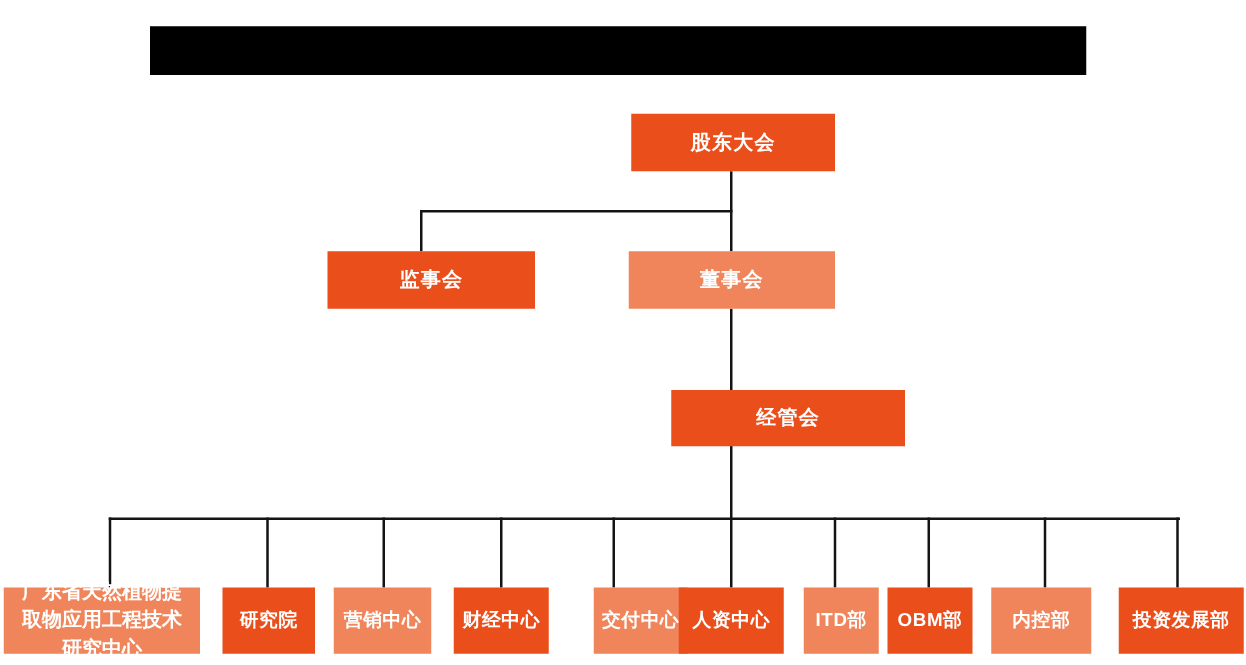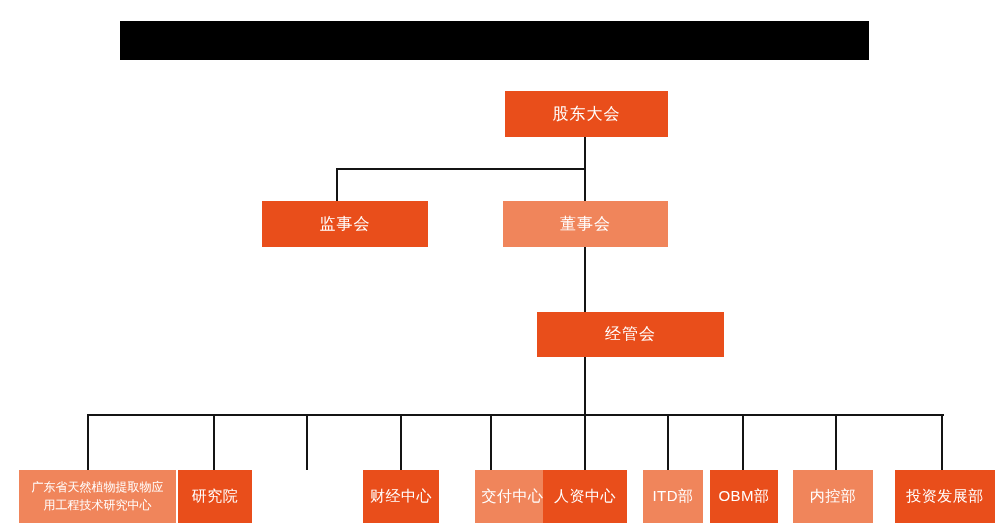--- a/index.html
+++ b/index.html
@@ -13,27 +13,27 @@
   body{font-family:"Liberation Sans","DejaVu Sans",sans-serif;}
   .canvas{
     position:relative;width:997px;height:532px;background:#ffffff;overflow:hidden;
   }
   .title-bar{
     position:absolute;left:120px;top:21px;width:749px;height:39px;
     background:var(--bar);z-index:3;
   }
   .node{
     position:absolute;display:flex;align-items:center;justify-content:center;
-    color:var(--node-text);font-weight:normal;text-align:center;z-index:2;
+    color:var(--node-text);font-weight:bold;text-align:center;z-index:2;
     font-size:16px;letter-spacing:1px;box-sizing:border-box;
   }
   .node[data-variant="primary"]{background:var(--primary);}
   .node[data-variant="secondary"]{background:var(--secondary);}
   .node.dept{font-size:15px;letter-spacing:0.5px;}
-  .node.dept-wide{font-size:12px;line-height:1.45;letter-spacing:0;padding:0 7px;margin-left:16px;}
+  .node.dept-wide{font-size:16px;line-height:1.45;letter-spacing:0;padding:0 7px;}
   .vline,.hline{position:absolute;background:var(--line);z-index:1;}
   .vline{width:2px;}
   .hline{height:2px;}
 </style>
 </head>
 <body>
 
 <div class="canvas">
 
   <div class="title-bar"></div>
@@ -56,20 +56,21 @@
 
   <div class="node" style="left:505px;top:91px;width:163px;height:46px;" data-variant="primary">股东大会</div>
 
   <div class="node" style="left:262px;top:201px;width:166px;height:46px;" data-variant="primary">监事会</div>
   <div class="node" style="left:503px;top:201px;width:165px;height:46px;text-align:right;" data-variant="secondary">董事会</div>
 
   <div class="node" style="left:505px;top:312px;width:187px;height:45px;margin-left:32px;" data-variant="primary">经管会</div>
 
   <div class="node dept dept-wide" style="left:3px;top:470px;width:157px;height:53px;" data-variant="secondary">广东省天然植物提取物应用工程技术研究中心</div>
   <div class="node dept" style="left:178px;top:470px;width:74px;height:53px;" data-variant="primary">研究院</div>
+  <div class="node dept" style="left:267px;top:470px;width:78px;height:53px;" data-variant="secondary">营销中心</div>
   <div class="node dept" style="left:363px;top:470px;width:76px;height:53px;" data-variant="primary">财经中心</div>
   <div class="node dept" style="left:455px;top:470px;width:75px;height:53px;margin-left:20px;" data-variant="secondary">交付中心</div>
   <div class="node dept" style="left:543px;top:470px;width:84px;height:53px;" data-variant="primary">人资中心</div>
   <div class="node dept" style="left:643px;top:470px;width:60px;height:53px;" data-variant="secondary">ITD部</div>
   <div class="node dept" style="left:710px;top:470px;width:68px;height:53px;" data-variant="primary">OBM部</div>
   <div class="node dept" style="left:793px;top:470px;width:80px;height:53px;" data-variant="secondary">内控部</div>
   <div class="node dept" style="left:895px;top:470px;width:100px;height:53px;" data-variant="primary">投资发展部</div>
 
 </div>
 

